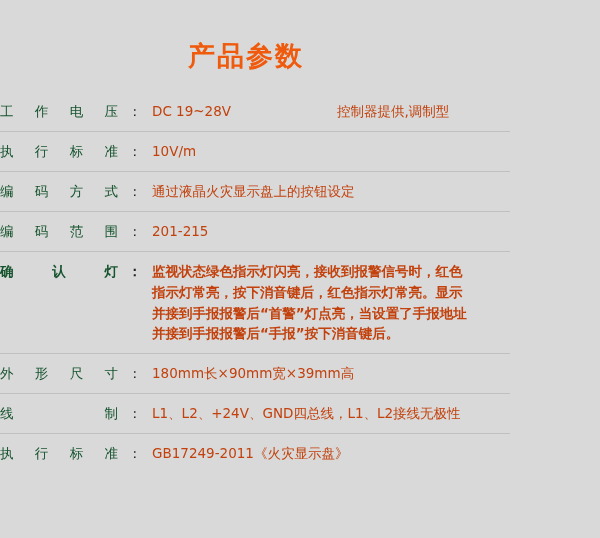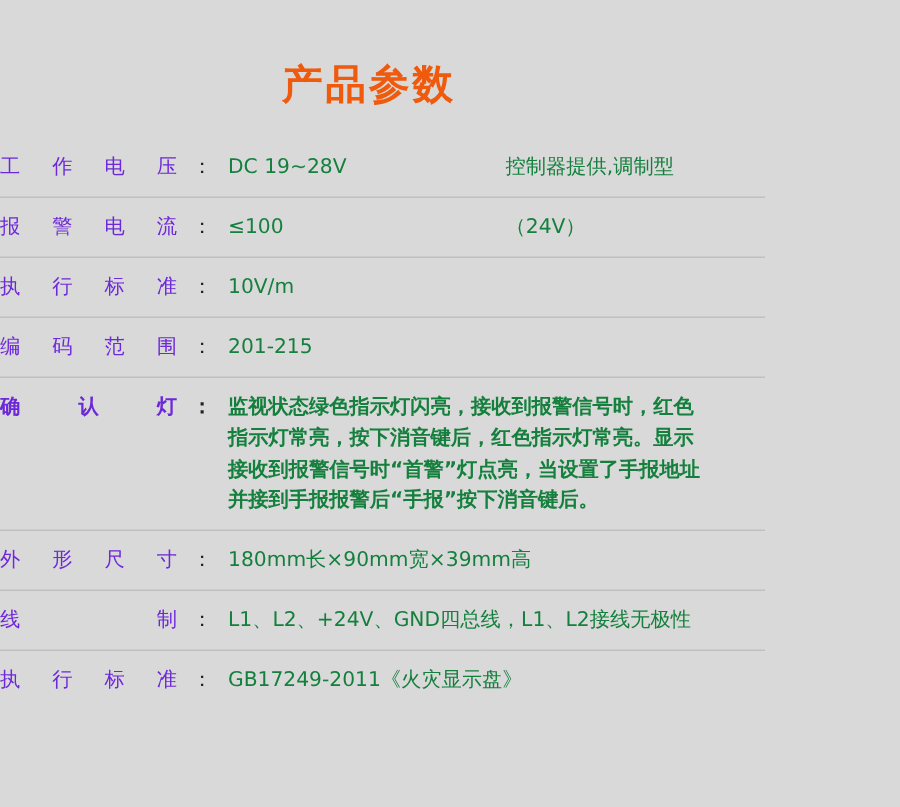--- a/index.html
+++ b/index.html
@@ -46,32 +46,32 @@
     font-size: 13.5px;
     color: #2b2b2b;
     line-height: 1.55;
   }
   td.label {
     width: 118px;
     text-align: justify;
     text-align-last: justify;
     padding-right: 10px;
     white-space: nowrap;
-    color: #6d28d9;
+    color: #14532d;
   }
   td.colon {
     width: 12px;
     text-align: center;
     padding-left: 0;
     padding-right: 0;
     color: #222;
   }
   td.value {
     padding-left: 12px;
-    color: #15803d;
+    color: #c2410c;
   }
   .value .line {
     display: block;
   }
   .tall td {
     padding-top: 9px;
     padding-bottom: 9px;
     font-weight: bold;
   }
 </style>
@@ -88,53 +88,52 @@
       <tr>
         <td class="label">工作电压</td>
         <td class="colon">：</td>
         <td class="value">
             <span class="line">DC 19~28V</span>
           </td>
         <td class="value">控制器提供,调制型</td>
       </tr>
 
 
-      <tr>
-        <td class="label">报警电流</td>
-        <td class="colon">：</td>
-        <td class="value">
-            <span class="line">≤100</span>
-          </td>
-        <td class="value">（24V）</td>
-      </tr>
 
       <tr>
         <td class="label">执行标准</td>
         <td class="colon">：</td>
         <td class="value" colspan="2">
             <span class="line">10V/m</span>
           </td>
       </tr>
 
+      <tr>
+        <td class="label">编码方式</td>
+        <td class="colon">：</td>
+        <td class="value" colspan="2">
+            <span class="line">通过液晶火灾显示盘上的按钮设定</span>
+          </td>
+      </tr>
 
       <tr>
         <td class="label">编码范围</td>
         <td class="colon">：</td>
         <td class="value" colspan="2">
             <span class="line">201-215</span>
           </td>
       </tr>
 
       <tr class="tall">
         <td class="label">确认灯</td>
         <td class="colon">：</td>
         <td class="value" colspan="2">
           <span class="line">监视状态绿色指示灯闪亮，接收到报警信号时，红色</span>
           <span class="line">指示灯常亮，按下消音键后，红色指示灯常亮。显示</span>
-          <span class="line">接收到报警信号时“首警”灯点亮，当设置了手报地址</span>
+          <span class="line">并接到手报报警后“首警”灯点亮，当设置了手报地址</span>
           <span class="line">并接到手报报警后“手报”按下消音键后。</span>
         </td>
       </tr>
 
       <tr>
         <td class="label">外形尺寸</td>
         <td class="colon">：</td>
         <td class="value" colspan="2">
             <span class="line">180mm长×90mm宽×39mm高</span>
           </td>

